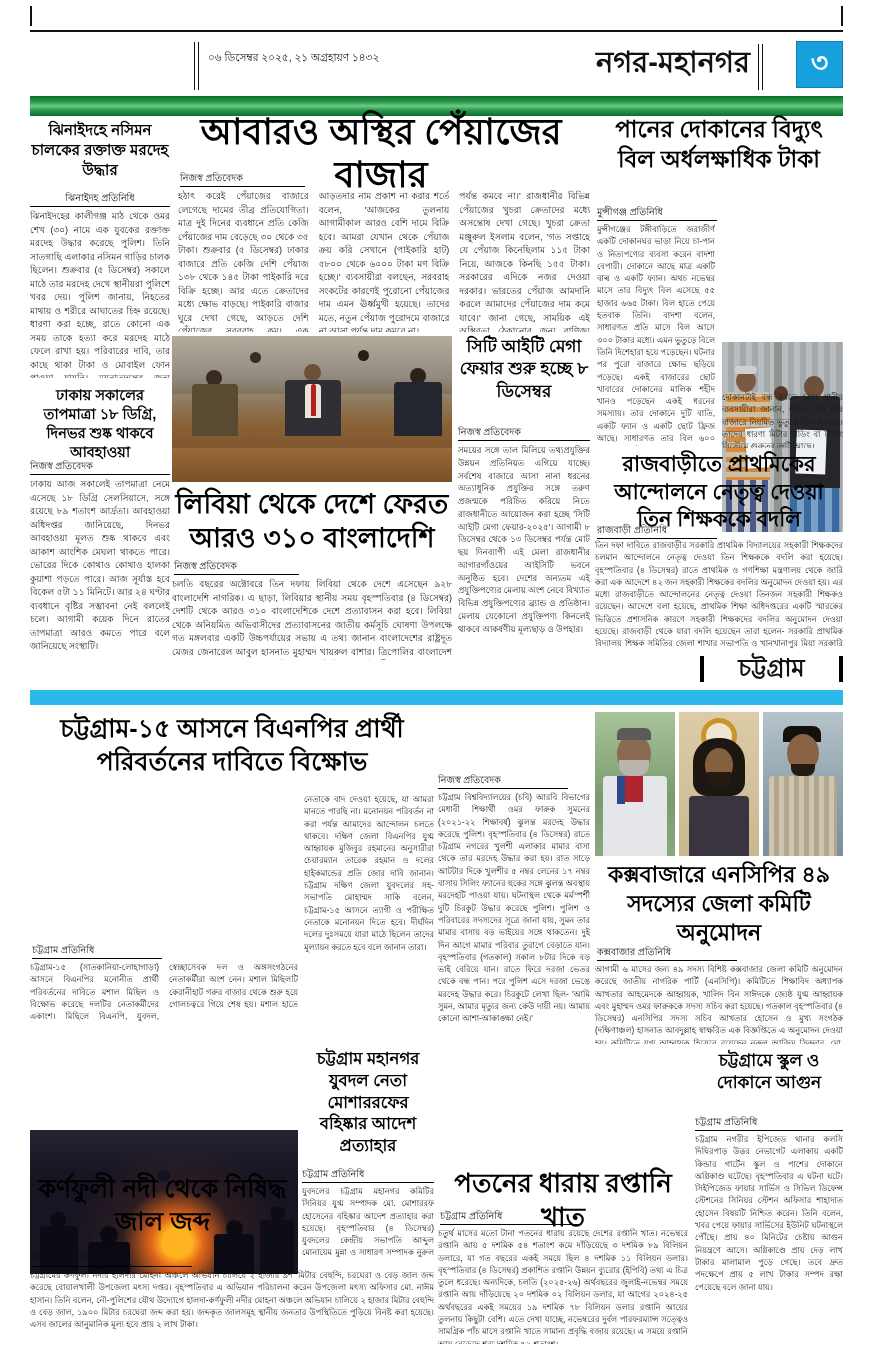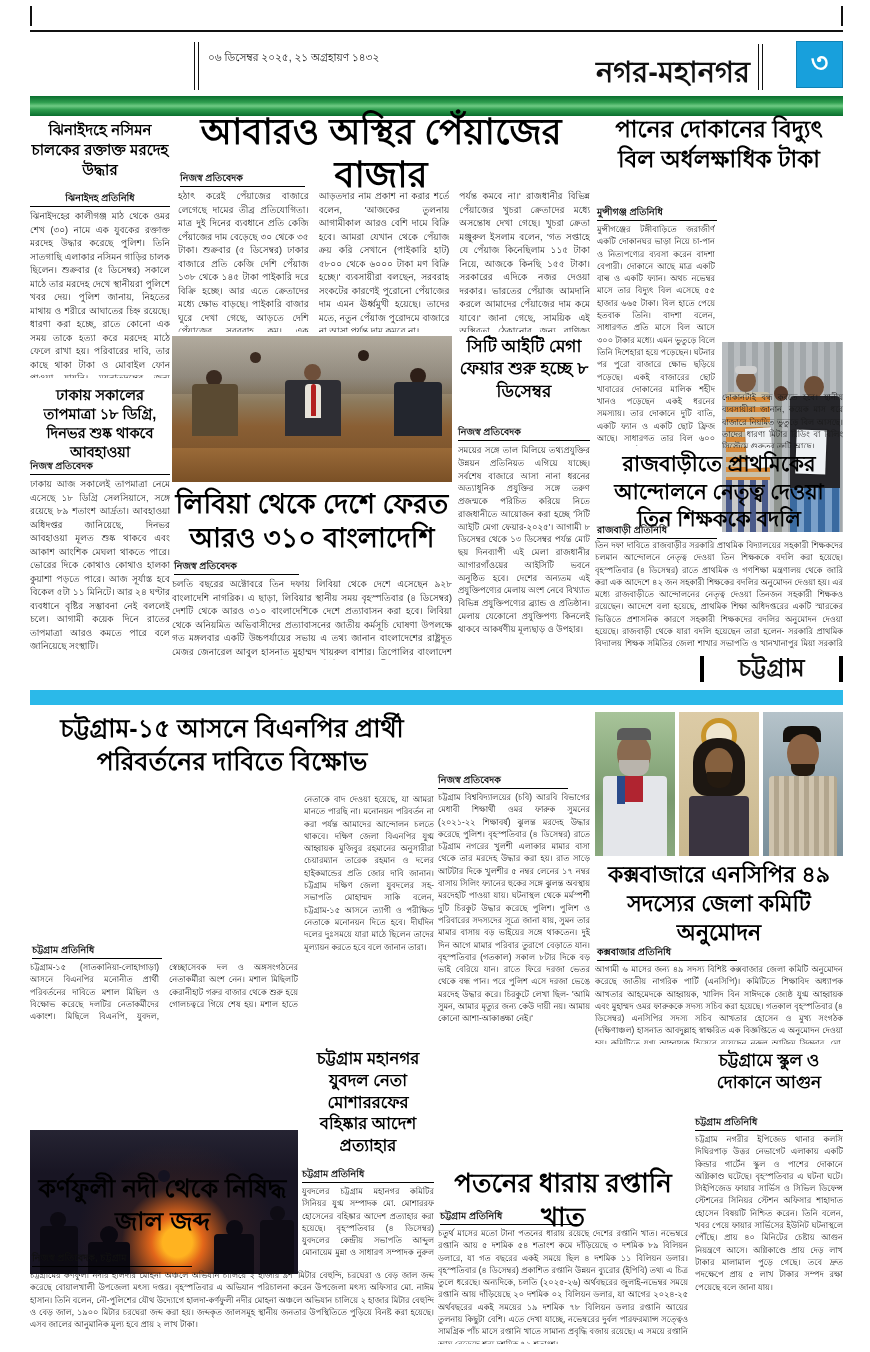--- a/index.html
+++ b/index.html
@@ -4,21 +4,21 @@
 <style>
   html,body{margin:0;padding:0;background:#e8e8e4;}
   *{box-sizing:border-box;}
   .page{
     position:relative;width:870px;height:1352px;margin:0 auto;
     background:#ffffff;overflow:hidden;
     font-family:"Liberation Sans","DejaVu Sans",sans-serif;color:#111;
   }
   .abs{position:absolute;}
   .headline{font-weight:bold;color:#000;text-align:center;line-height:1.32;}
-  .byline{font-weight:bold;font-size:9.5px;border-bottom:1.2px solid #000;padding-bottom:3px;line-height:1.2;}
+  .byline{font-weight:normal;font-size:9.5px;border-bottom:1.2px solid #000;padding-bottom:3px;line-height:1.2;}
   .body-text{font-size:9px;line-height:1.5;text-align:justify;color:#1a1a1a;overflow:hidden;}
   .photo{overflow:hidden;position:relative;}
   .rule{background:#111;}
   .fig-head{position:absolute;border-radius:50%;}
   .fig-torso{position:absolute;border-radius:4px 4px 0 0;}
 </style>
 </head>
 <body>
 
 <div class="page">
@@ -27,21 +27,21 @@
   <div class="abs rule" style="left:841px;top:6px;width:2px;height:20px;"></div>
   <div class="abs rule" style="left:30px;top:30px;width:813px;height:2px;"></div>
 
 
   <div class="abs" style="left:194px;top:42px;width:5px;height:48px;border-left:1.5px solid #111;border-right:1.5px solid #111;"></div>
 
   <div class="abs" style="left:208px;top:44px;width:220px;">
     <div style="font-size:10.5px;margin-top:6px;">০৬ ডিসেম্বর ২০২৫, ২১ অগ্রহায়ণ ১৪৩২</div>
   </div>
 
-  <div class="abs" style="left:545px;top:48px;width:205px;text-align:right;font-size:29px;font-weight:900;line-height:1;margin-top:10px;">নগর-মহানগর</div>
+  <div class="abs" style="left:545px;top:48px;width:205px;text-align:right;font-size:29px;font-weight:900;line-height:1;">নগর-মহানগর</div>
 
   <div class="abs" style="left:758px;top:44px;width:5px;height:46px;border-left:1.5px solid #111;border-right:1.5px solid #111;"></div>
 
   <div class="abs" style="left:796px;top:41px;width:47px;height:47px;background:#18a0dc;border:1px solid #0f82b6;display:flex;align-items:center;justify-content:center;color:#fff;font-size:27px;font-weight:bold;">
     <span>৩</span>
   </div>
 
   <div class="abs" style="left:30px;top:96px;width:813px;height:20px;background:linear-gradient(180deg,#0a6e2e 0%,#2f9e4f 32%,#6fcb84 50%,#2f9e4f 68%,#0a6e2e 100%);"></div>
 
   <div class="abs headline" style="left:30px;top:120px;width:140px;font-size:15px;">ঝিনাইদহে নসিমন চালকের রক্তাক্ত মরদেহ উদ্ধার</div>

